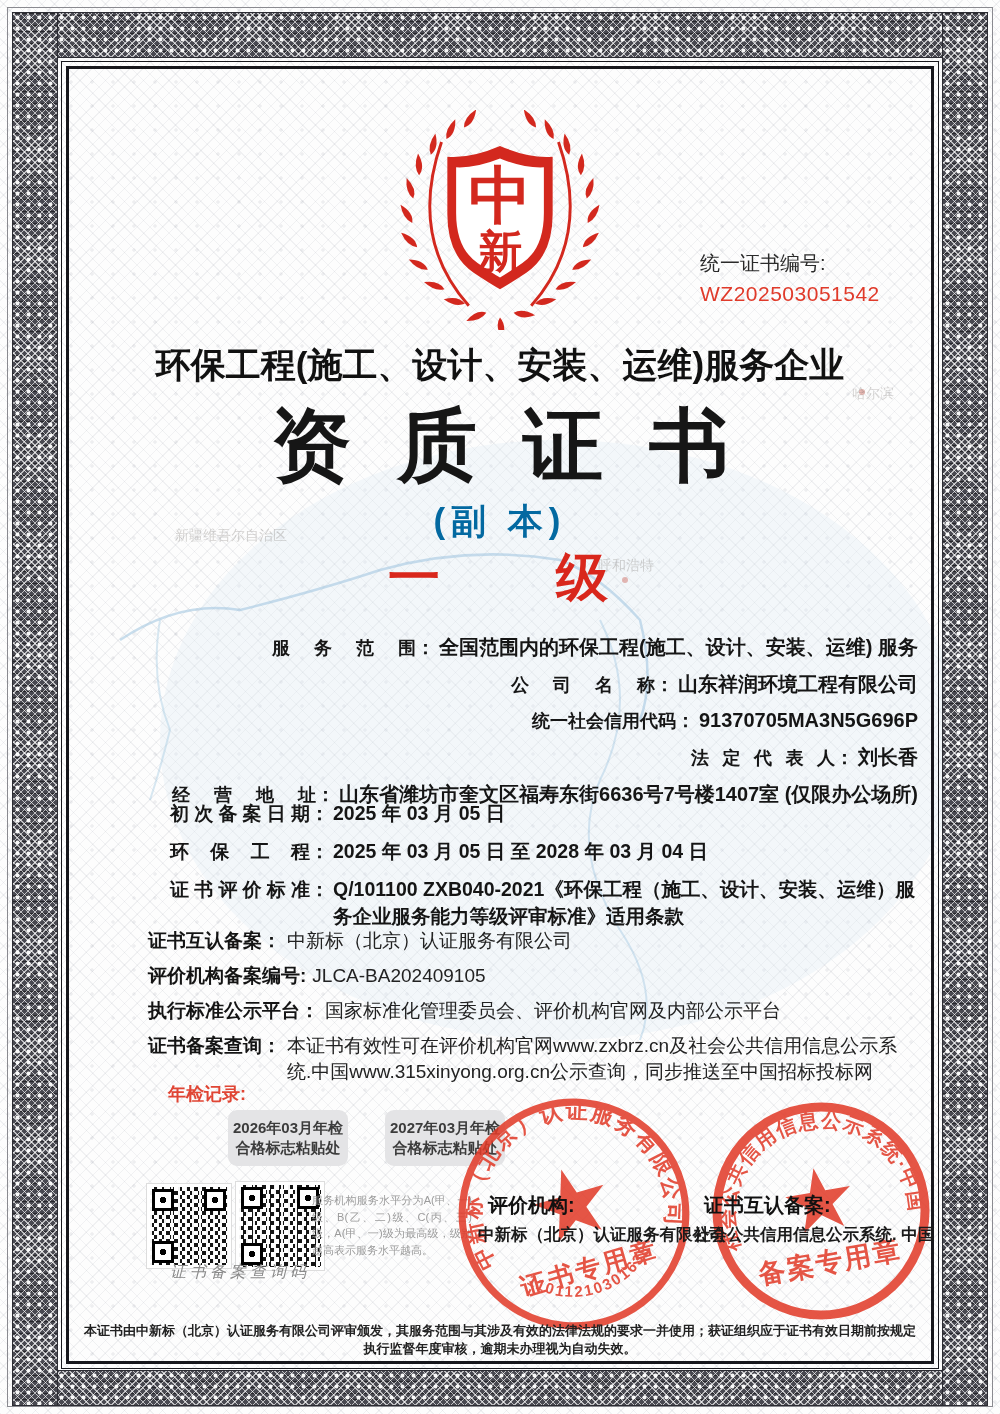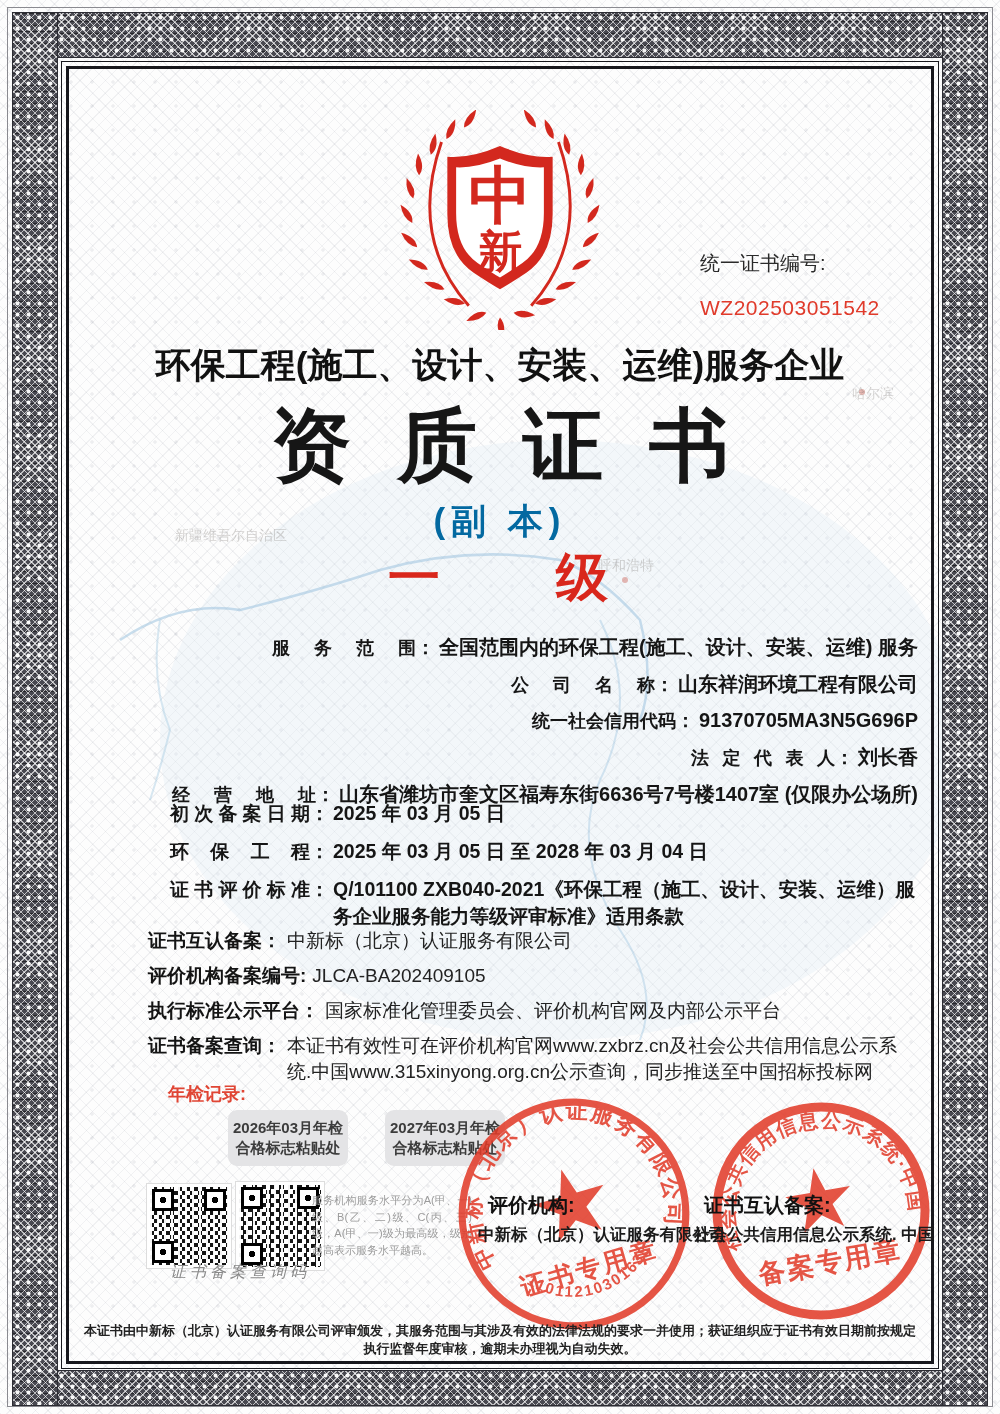--- a/index.html
+++ b/index.html
@@ -36,21 +36,21 @@
   .outer-line{position:absolute;inset:7px;border:1px solid #8a8a90;pointer-events:none;}
   .inner-frame{
     position:absolute;left:66px;right:66px;top:66px;bottom:50px;
     border:3px solid #17171c;outline:1px solid #17171c;outline-offset:4px;pointer-events:none;
   }
   
   .emblem{position:absolute;left:383px;top:110px;width:234px;height:220px;}
   
   .certno{position:absolute;left:700px;top:250px;line-height:1.35;}
   .certno-label{font-size:20px;font-weight:500;color:#2a2a2a;}
-  .certno-value{font-size:21px;font-weight:500;color:#e03a2a;margin-top:17px;letter-spacing:.5px;}
+  .certno-value{font-size:21px;font-weight:500;color:#e03a2a;margin-top:3px;letter-spacing:.5px;}
   
   .subtitle{position:absolute;left:0;right:0;top:342px;text-align:center;font-size:35px;font-weight:900;color:#111;}
   .main-title{position:absolute;left:0;right:0;top:393px;margin:0;text-align:center;font-size:80px;font-weight:900;color:#161616;letter-spacing:46px;text-indent:46px;}
   .copy-label{position:absolute;left:0;right:0;top:498px;text-align:center;font-size:35px;font-weight:700;letter-spacing:6px;color:#0369a1;}
   .grade{position:absolute;left:0;right:0;top:543px;text-align:center;font-size:52px;font-weight:900;color:#d9271c;letter-spacing:4px;}
   
   .row{display:flex;align-items:baseline;}
   .flabel{flex:0 0 144px;font-size:18px;font-weight:700;text-align:justify;text-align-last:justify;white-space:nowrap;color:#161616;}
   .fcolon{font-weight:700;font-size:19px;margin-right:4px;color:#161616;}
   .fval{font-size:20px;font-weight:600;color:#151515;}

